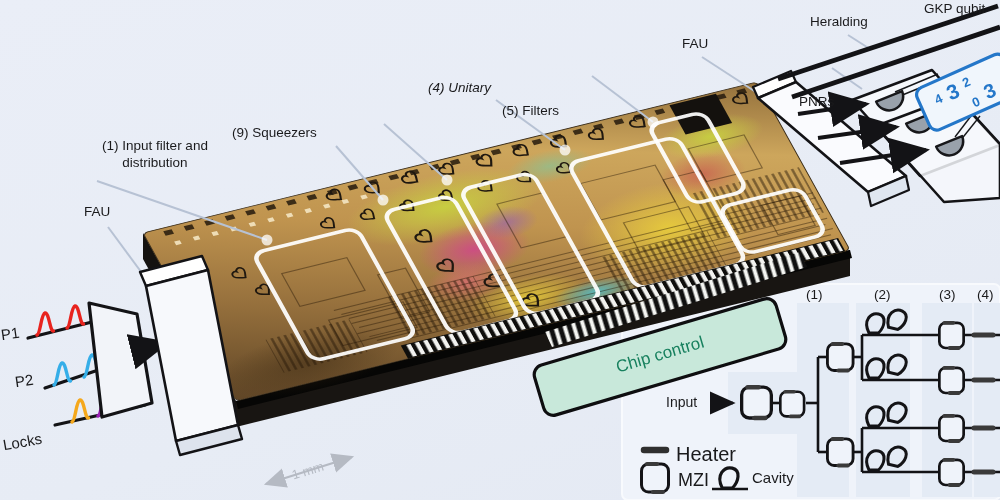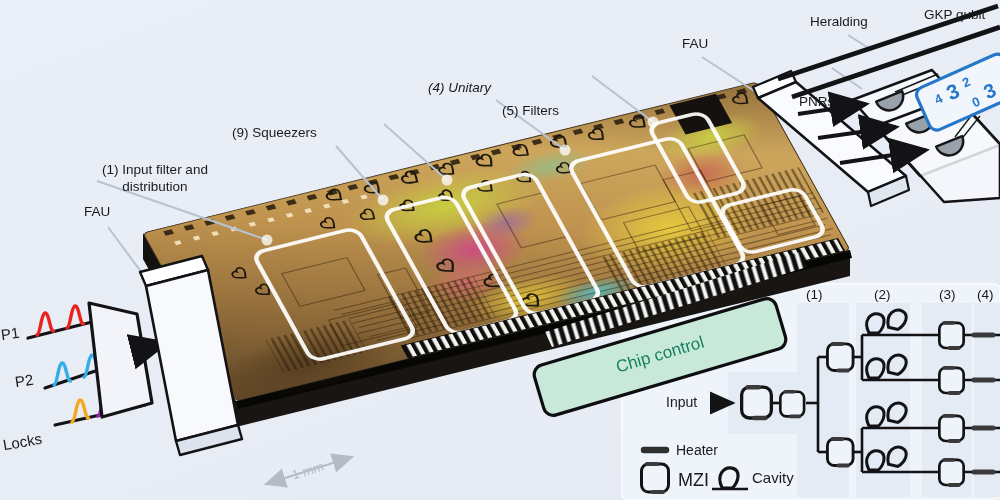--- a/index.html
+++ b/index.html
@@ -320,35 +320,35 @@
     <path d="M266 484 L352 457" stroke="#b5bac3" stroke-width="2.2" fill="none" marker-start="url(#ag)" marker-end="url(#ag)"></path>
   </g>
 </svg>
 
 <div class="lbl big" style="left:1px;top:325px;transform:rotate(-8deg);">P1</div>
 <div class="lbl big" style="left:15px;top:372px;transform:rotate(-8deg);">P2</div>
 <div class="lbl big" style="left:3px;top:433px;transform:rotate(-10deg);">Locks</div>
 
 <div class="lbl" style="left:84px;top:204px;">FAU</div>
 
-<div class="lbl c" style="left:84px;top:138px;width:142px;margin-top:24px;"><span>(1) Input filter and</span><br><span>distribution</span></div>
+<div class="lbl c" style="left:84px;top:138px;width:142px;"><span>(1) Input filter and</span><br><span>distribution</span></div>
 <div class="lbl" style="left:232px;top:125px;">(9) Squeezers</div>
 <div class="lbl" style="left:428px;top:80px;font-style:italic;">(4) Unitary</div>
 <div class="lbl" style="left:502px;top:55px;margin-top:48px;">(5) Filters</div>
 
 <div class="lbl" style="left:682px;top:36px;">FAU</div>
 <div class="lbl" style="left:799px;top:50px;margin-top:44px;">PNRs</div>
 <div class="lbl" style="left:810px;top:14px;">Heralding</div>
-<div class="lbl" style="left:924px;top:1px;margin-top:6px;">GKP qubit</div>
+<div class="lbl" style="left:924px;top:1px;">GKP qubit</div>
 
 <div class="lbl c" style="left:560px;top:344px;width:200px;font-size:17px;color:#17805e;transform:rotate(-16.5deg);">Chip control</div>
 
 <div class="lbl" style="left:666px;top:394px;font-size:14px;">Input</div>
 <div class="lbl" style="left:806px;top:287px;">(1)</div>
 <div class="lbl" style="left:874px;top:287px;">(2)</div>
 <div class="lbl" style="left:939px;top:287px;">(3)</div>
 <div class="lbl" style="left:977px;top:287px;">(4)</div>
-<div class="lbl" style="left:676px;top:442px;font-size:14px;">Heater</div>
+<div class="lbl" style="left:676px;top:442px;font-size:20px;">Heater</div>
 <div class="lbl" style="left:678px;top:469px;font-size:18px;">MZI</div>
 <div class="lbl" style="left:752px;top:469px;font-size:15px;">Cavity</div>
 
 <div class="lbl c" style="left:278px;top:463px;width:60px;font-size:13px;color:#b5bac3;transform:rotate(-17deg);">1 mm</div>
 </div>
 
 </body></html>

